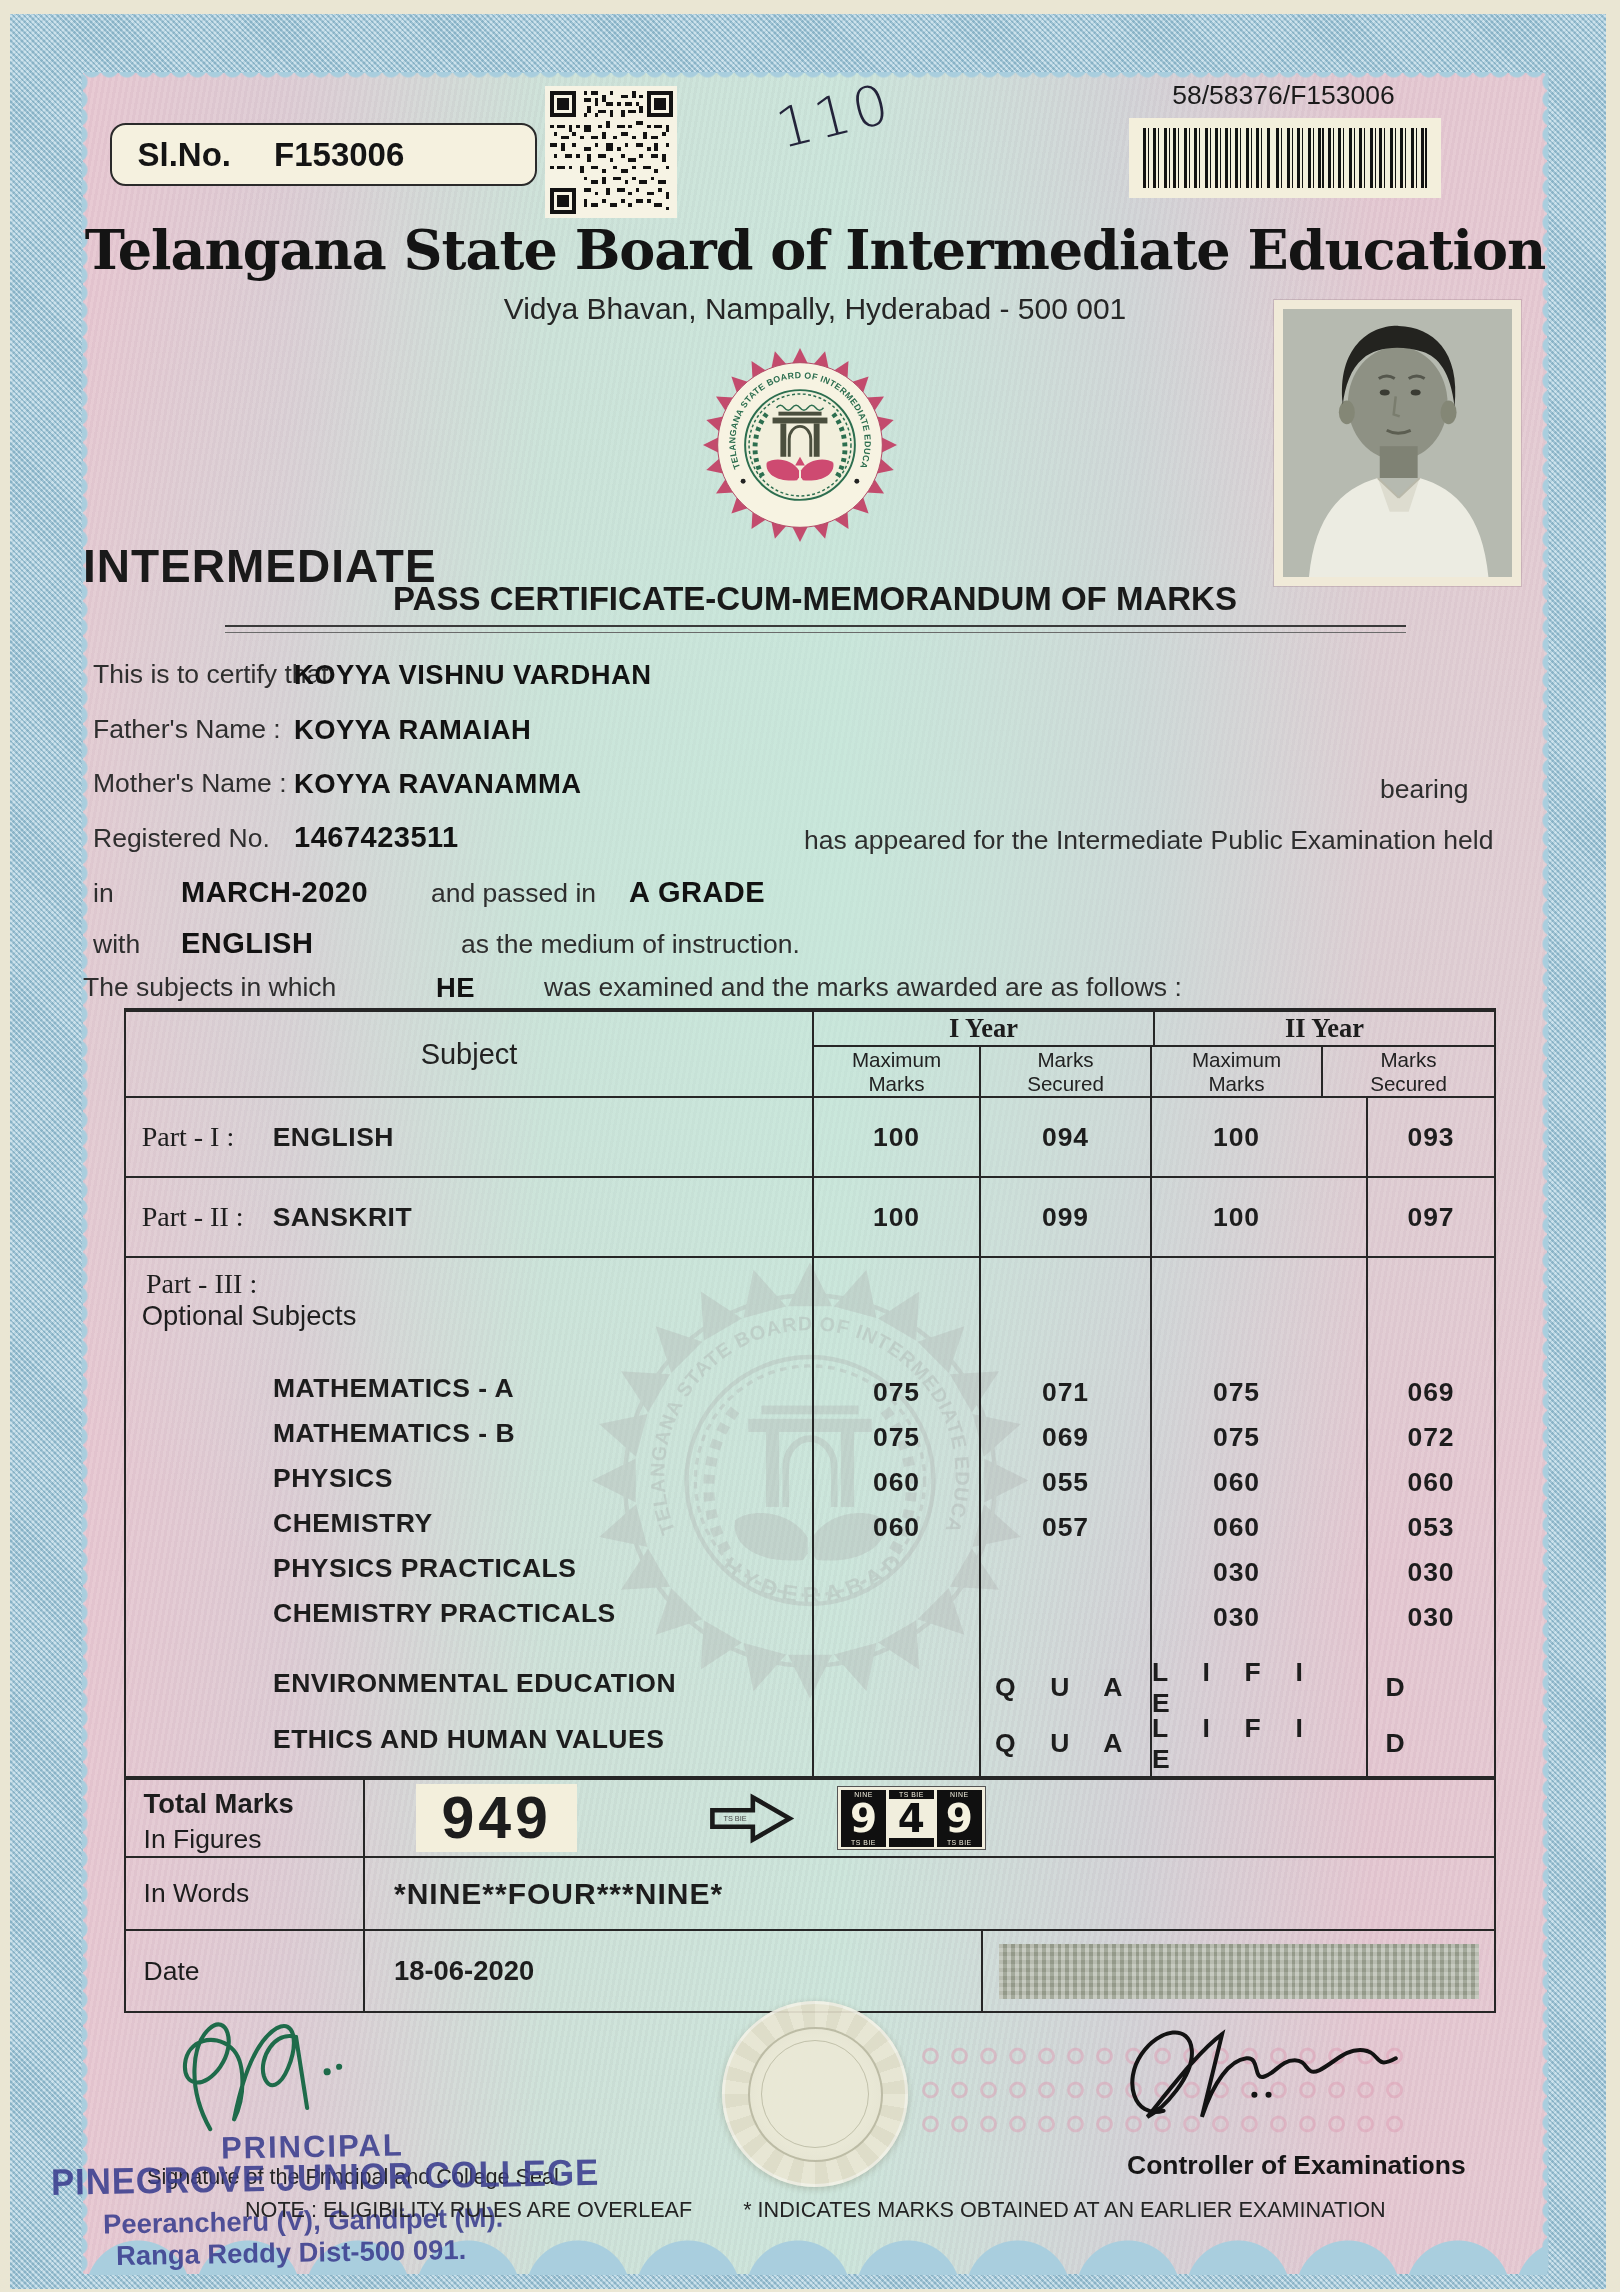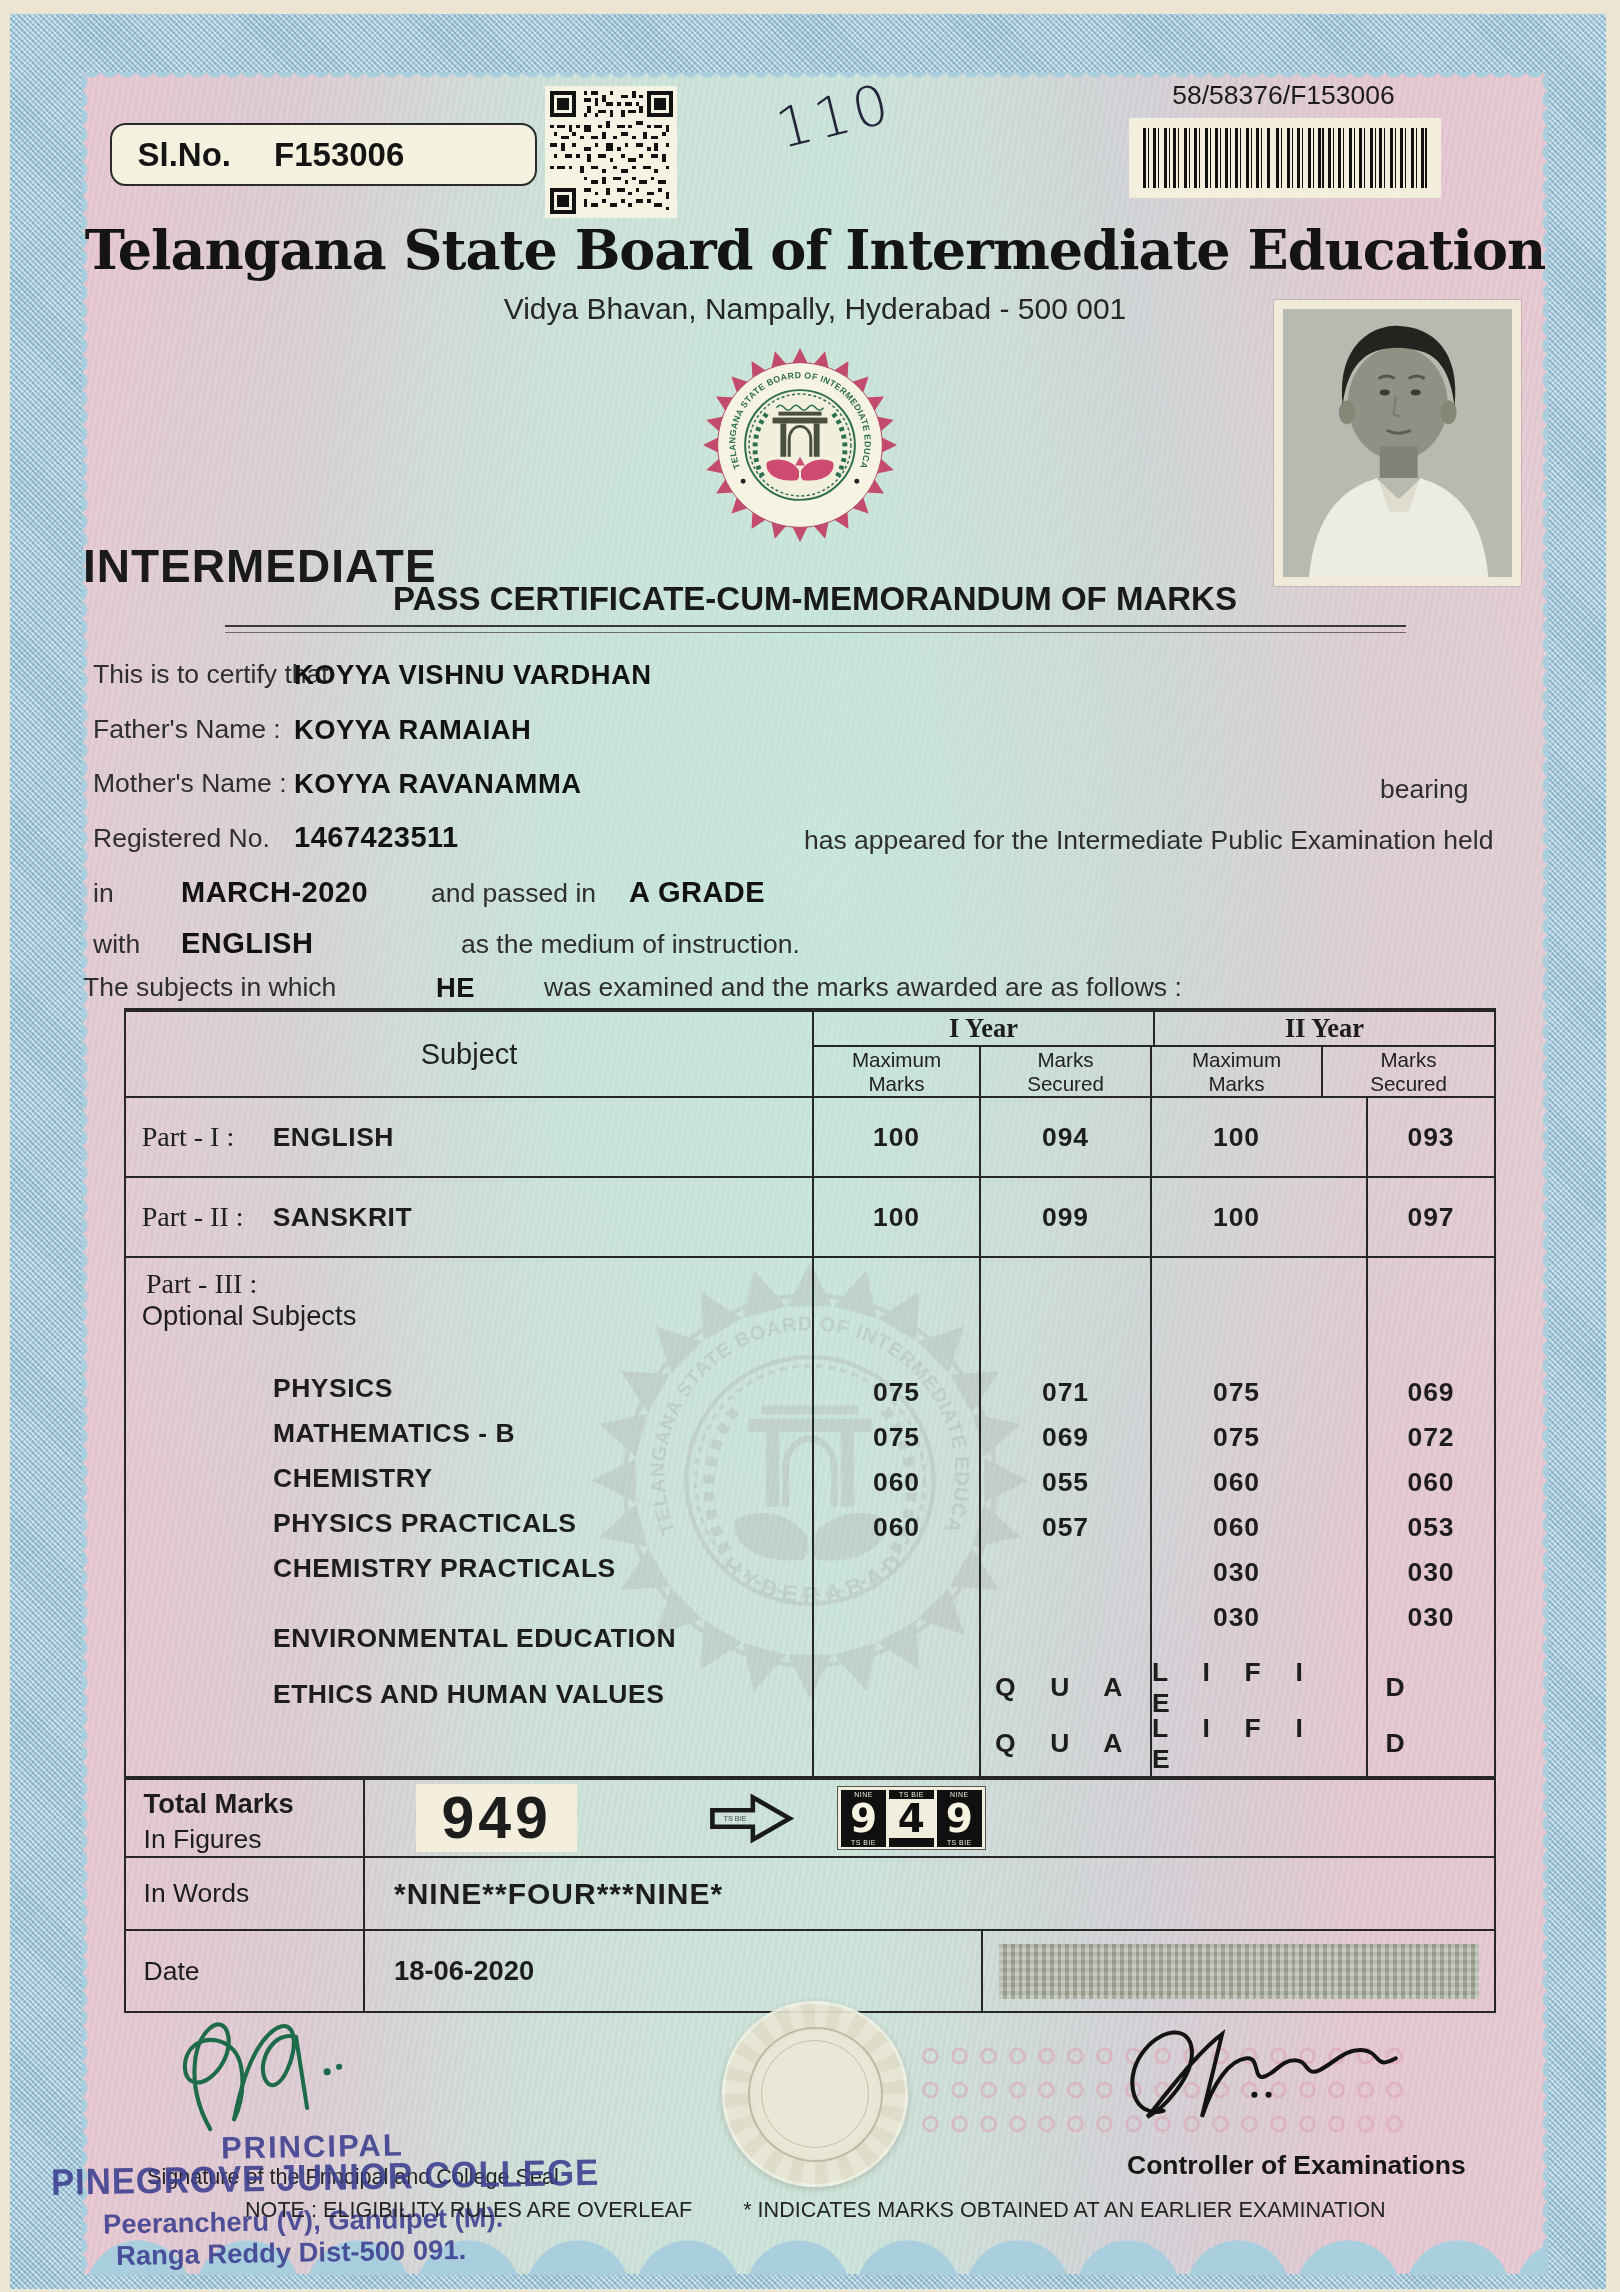--- a/index.html
+++ b/index.html
@@ -414,24 +414,27 @@
     </div>
 
     <div class="trow r-tall">
       <div class="c-subj">
         <div class="stack">
           <div class="h-lab">
             <span class="plabel">Part - III  :</span>
             <span class="optlab">Optional Subjects</span>
           </div>
           <div class="optline">
+              <span class="sname">MATHEMATICS - A</span>
+            </div>
+          <div class="optline">
+              <span class="sname">MATHEMATICS - B</span>
+            </div>
+          <div class="optline">
               <span class="sname">PHYSICS</span>
-            </div>
-          <div class="optline">
-              <span class="sname">MATHEMATICS - B</span>
             </div>
           <div class="optline">
               <span class="sname">CHEMISTRY</span>
             </div>
           <div class="optline">
               <span class="sname">PHYSICS PRACTICALS</span>
             </div>
           <div class="optline">
               <span class="sname">CHEMISTRY  PRACTICALS</span>
             </div>

